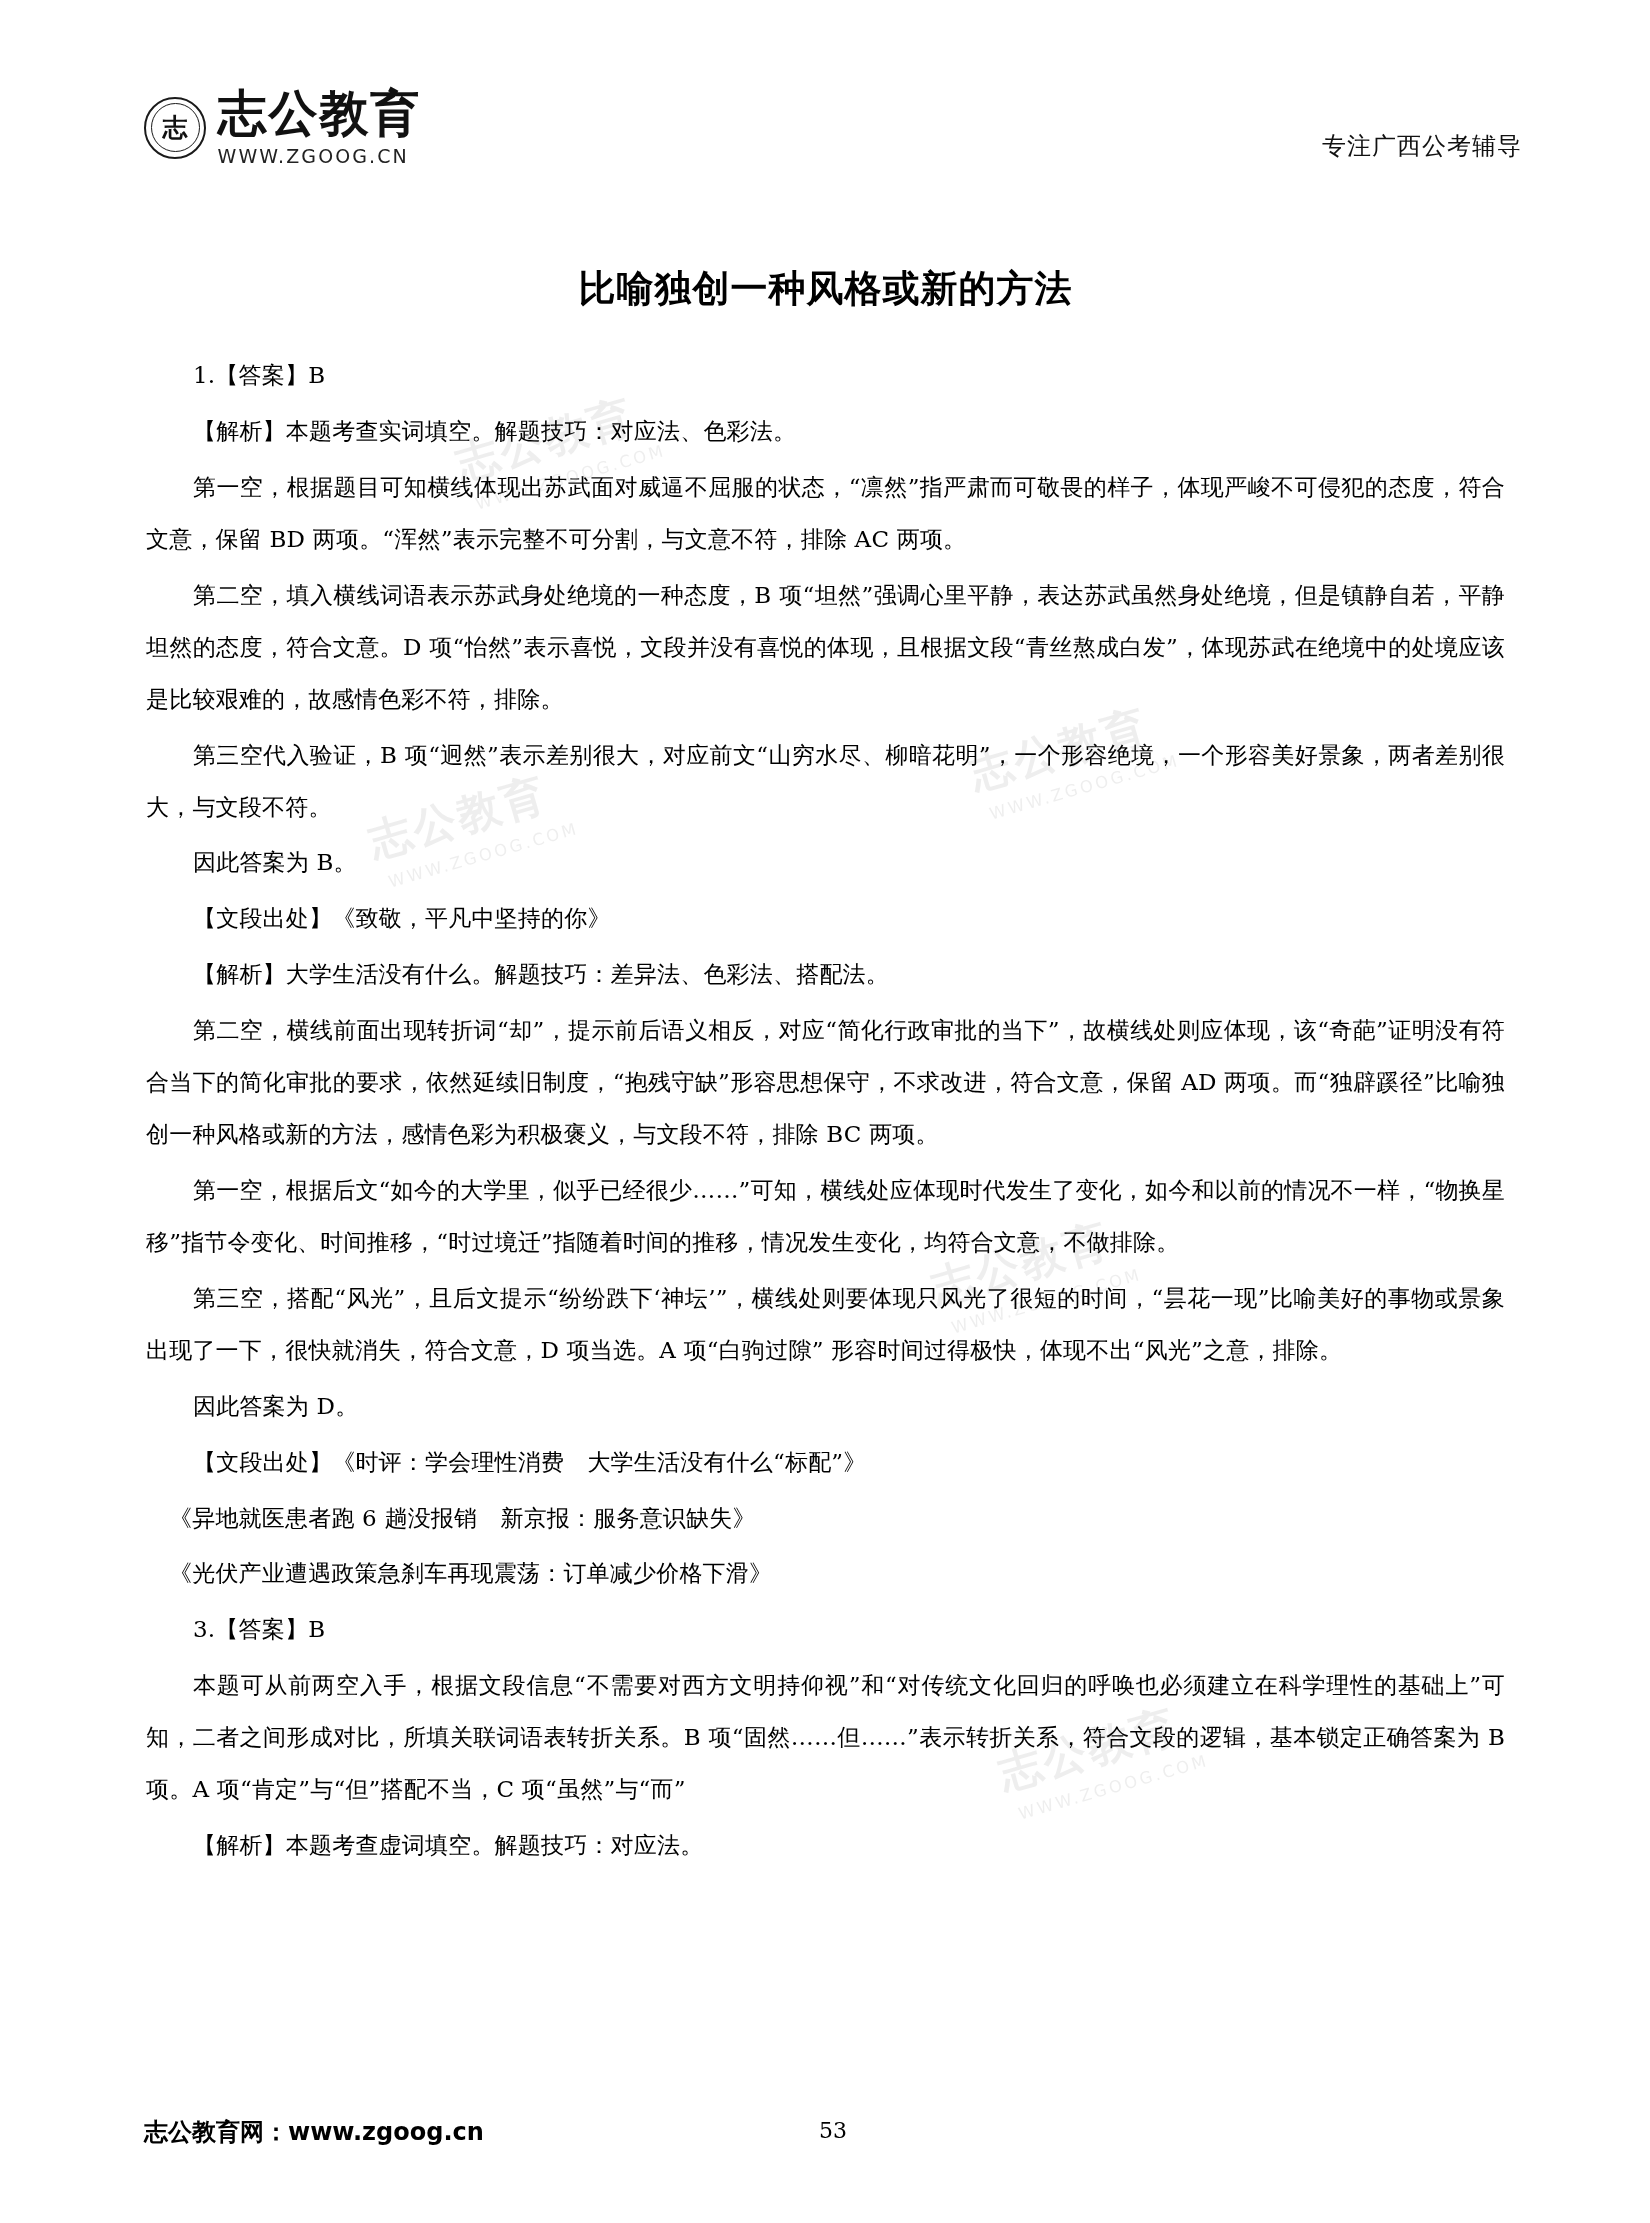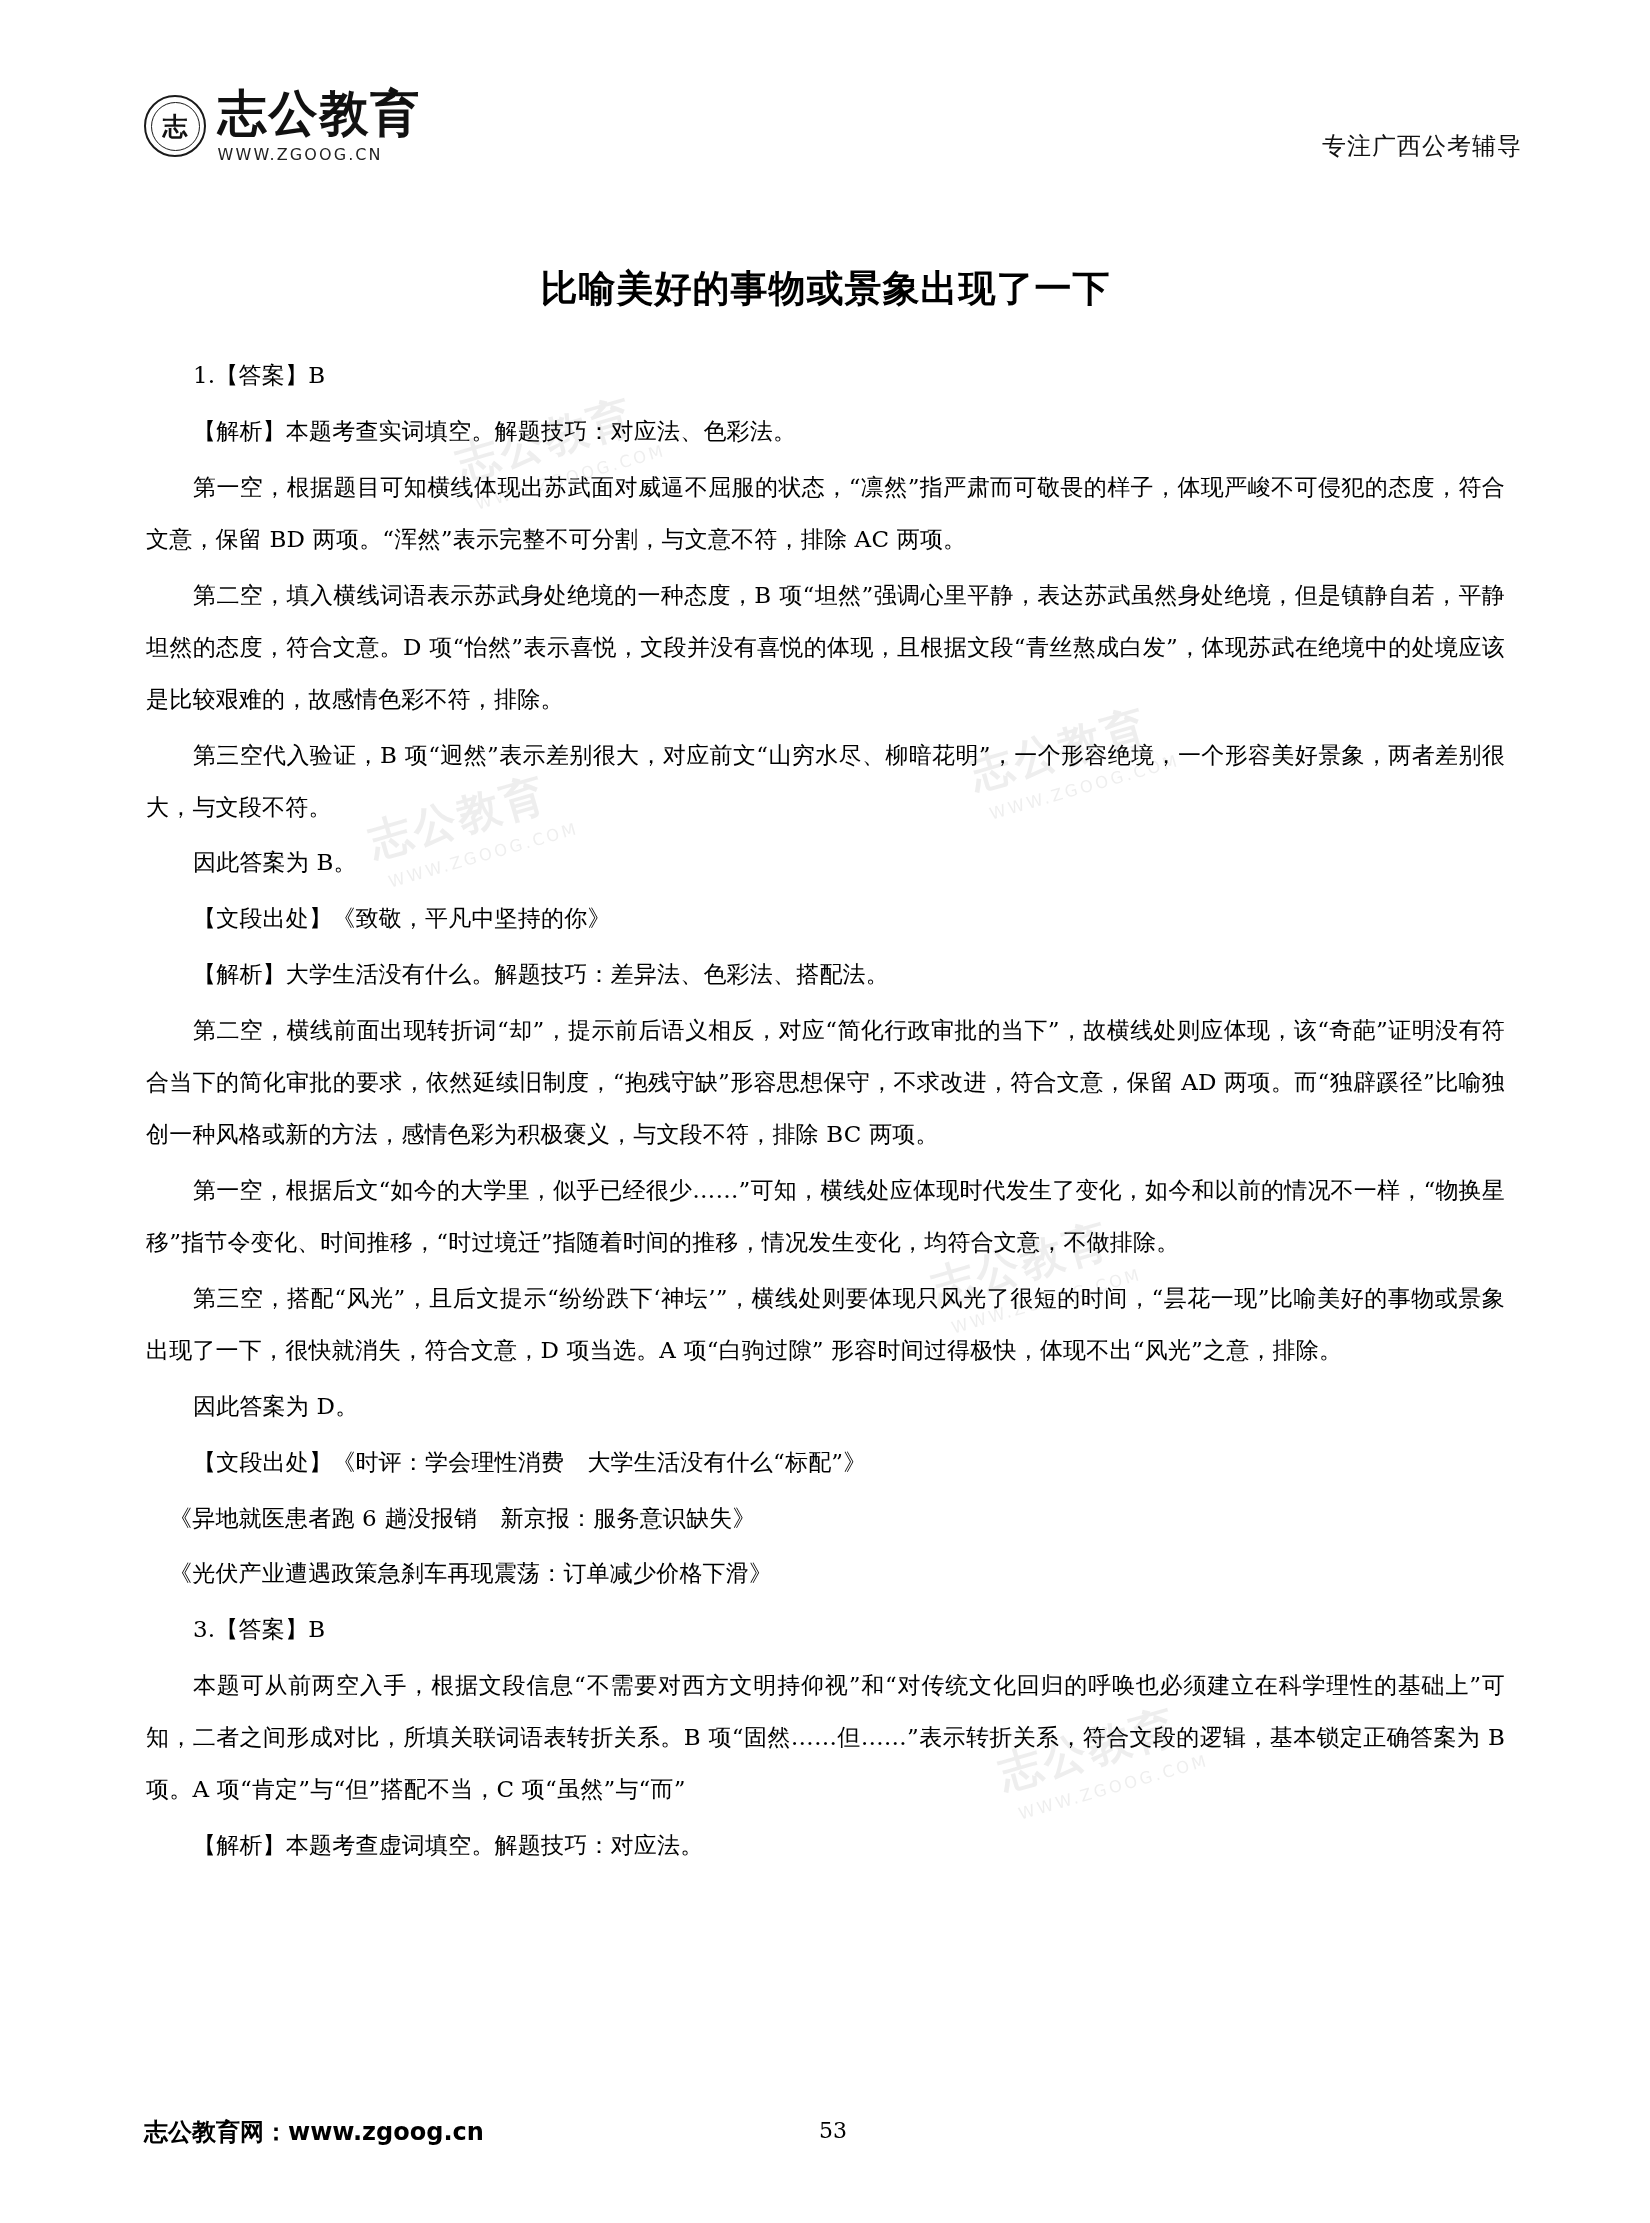--- a/index.html
+++ b/index.html
@@ -69,21 +69,21 @@
   }
   .logo-title {
     font-size: 49px;
     font-weight: bold;
     letter-spacing: 1.9px;
     line-height: 1;
     color: #111;
     font-family: "DejaVu Sans", "Liberation Sans", sans-serif;
   }
   .logo-sub {
-    font-size: 16px;
+    font-size: 19px;
     letter-spacing: 2.1px;
     color: #222;
     margin-top: 6.8px;
     font-family: "DejaVu Sans", "Liberation Sans", sans-serif;
   }
   .header-slogan {
     position: absolute;
     right: 0;
     top: 41px;
     font-size: 24px;
@@ -195,21 +195,21 @@
         <div class="inner">志</div>
       </div>
       <div class="logo-text">
         <div class="logo-title">志公教育</div>
         <div class="logo-sub">WWW.ZGOOG.CN</div>
       </div>
     </div>
     <div class="header-slogan">专注广西公考辅导</div>
   </div>
 
-  <div class="doc-title">比喻美好的事物或景象出现了一下</div>
+  <div class="doc-title">比喻独创一种风格或新的方法</div>
 
   <div class="wm wm-1">
     <div class="wm-main">志公教育</div>
     <div class="wm-sub">WWW.ZGOOG.COM</div>
   </div>
   <div class="wm wm-2">
     <div class="wm-main">志公教育</div>
     <div class="wm-sub">WWW.ZGOOG.COM</div>
   </div>
   <div class="wm wm-3">

